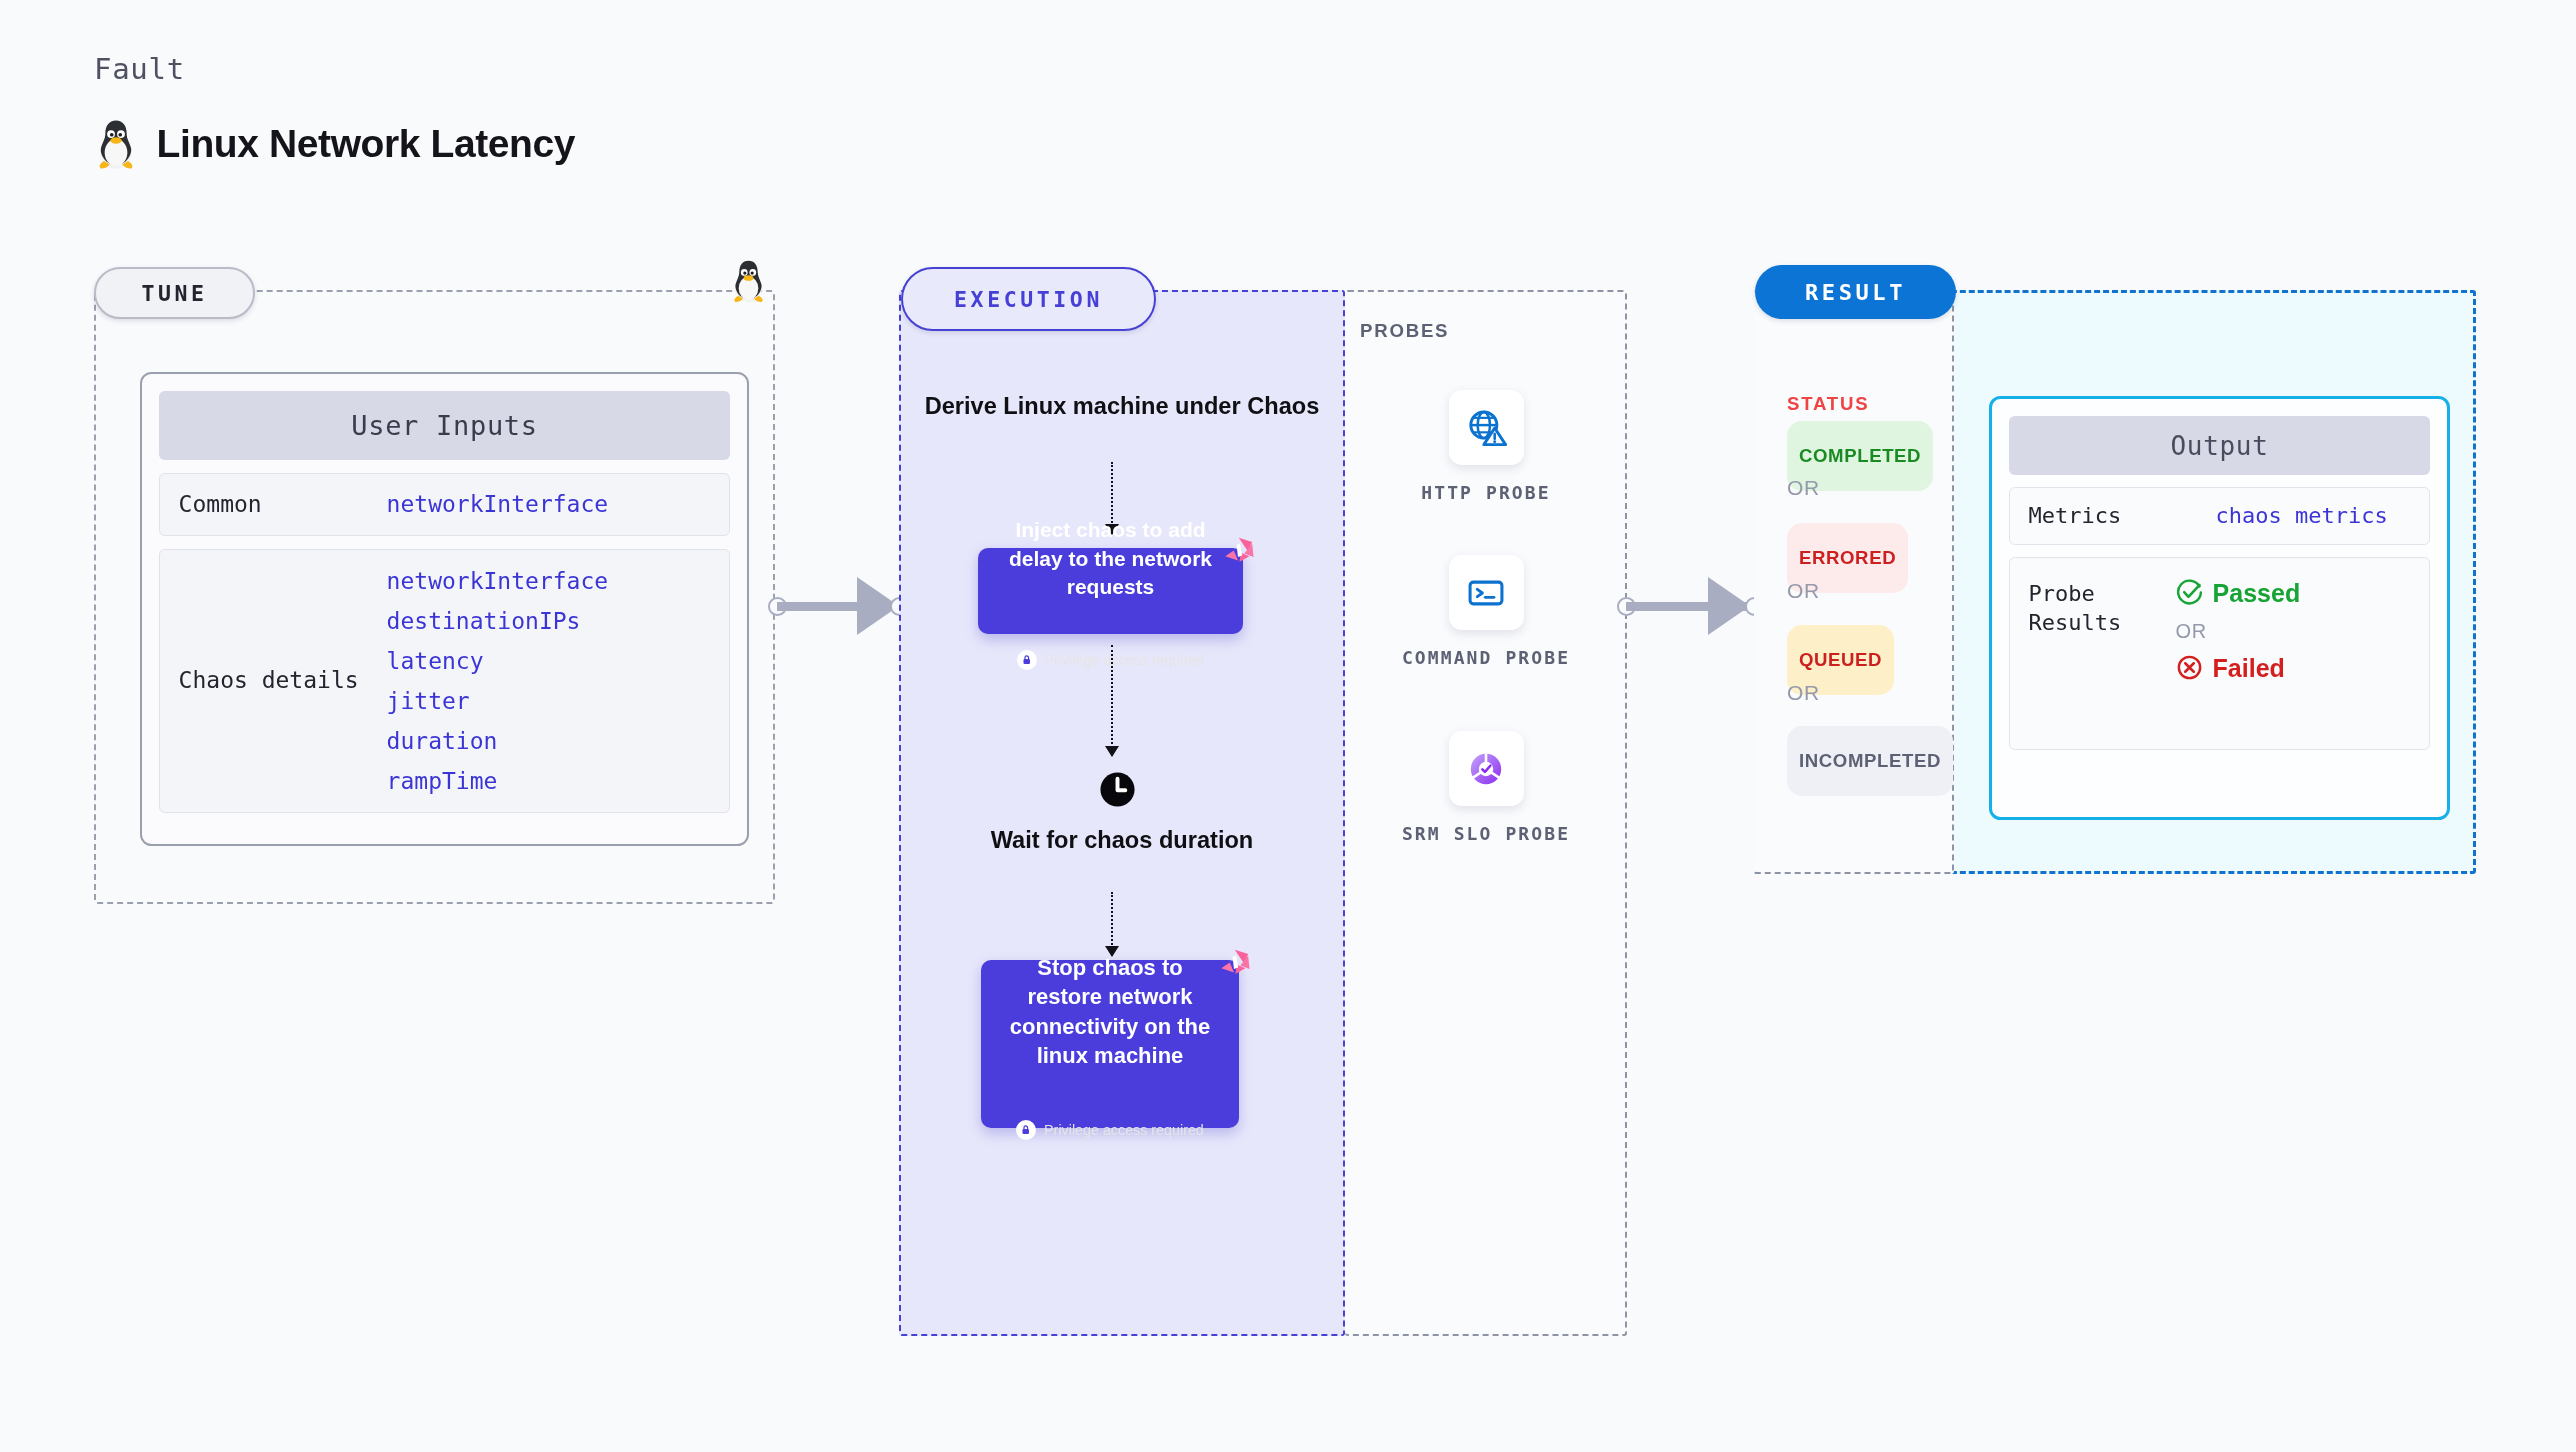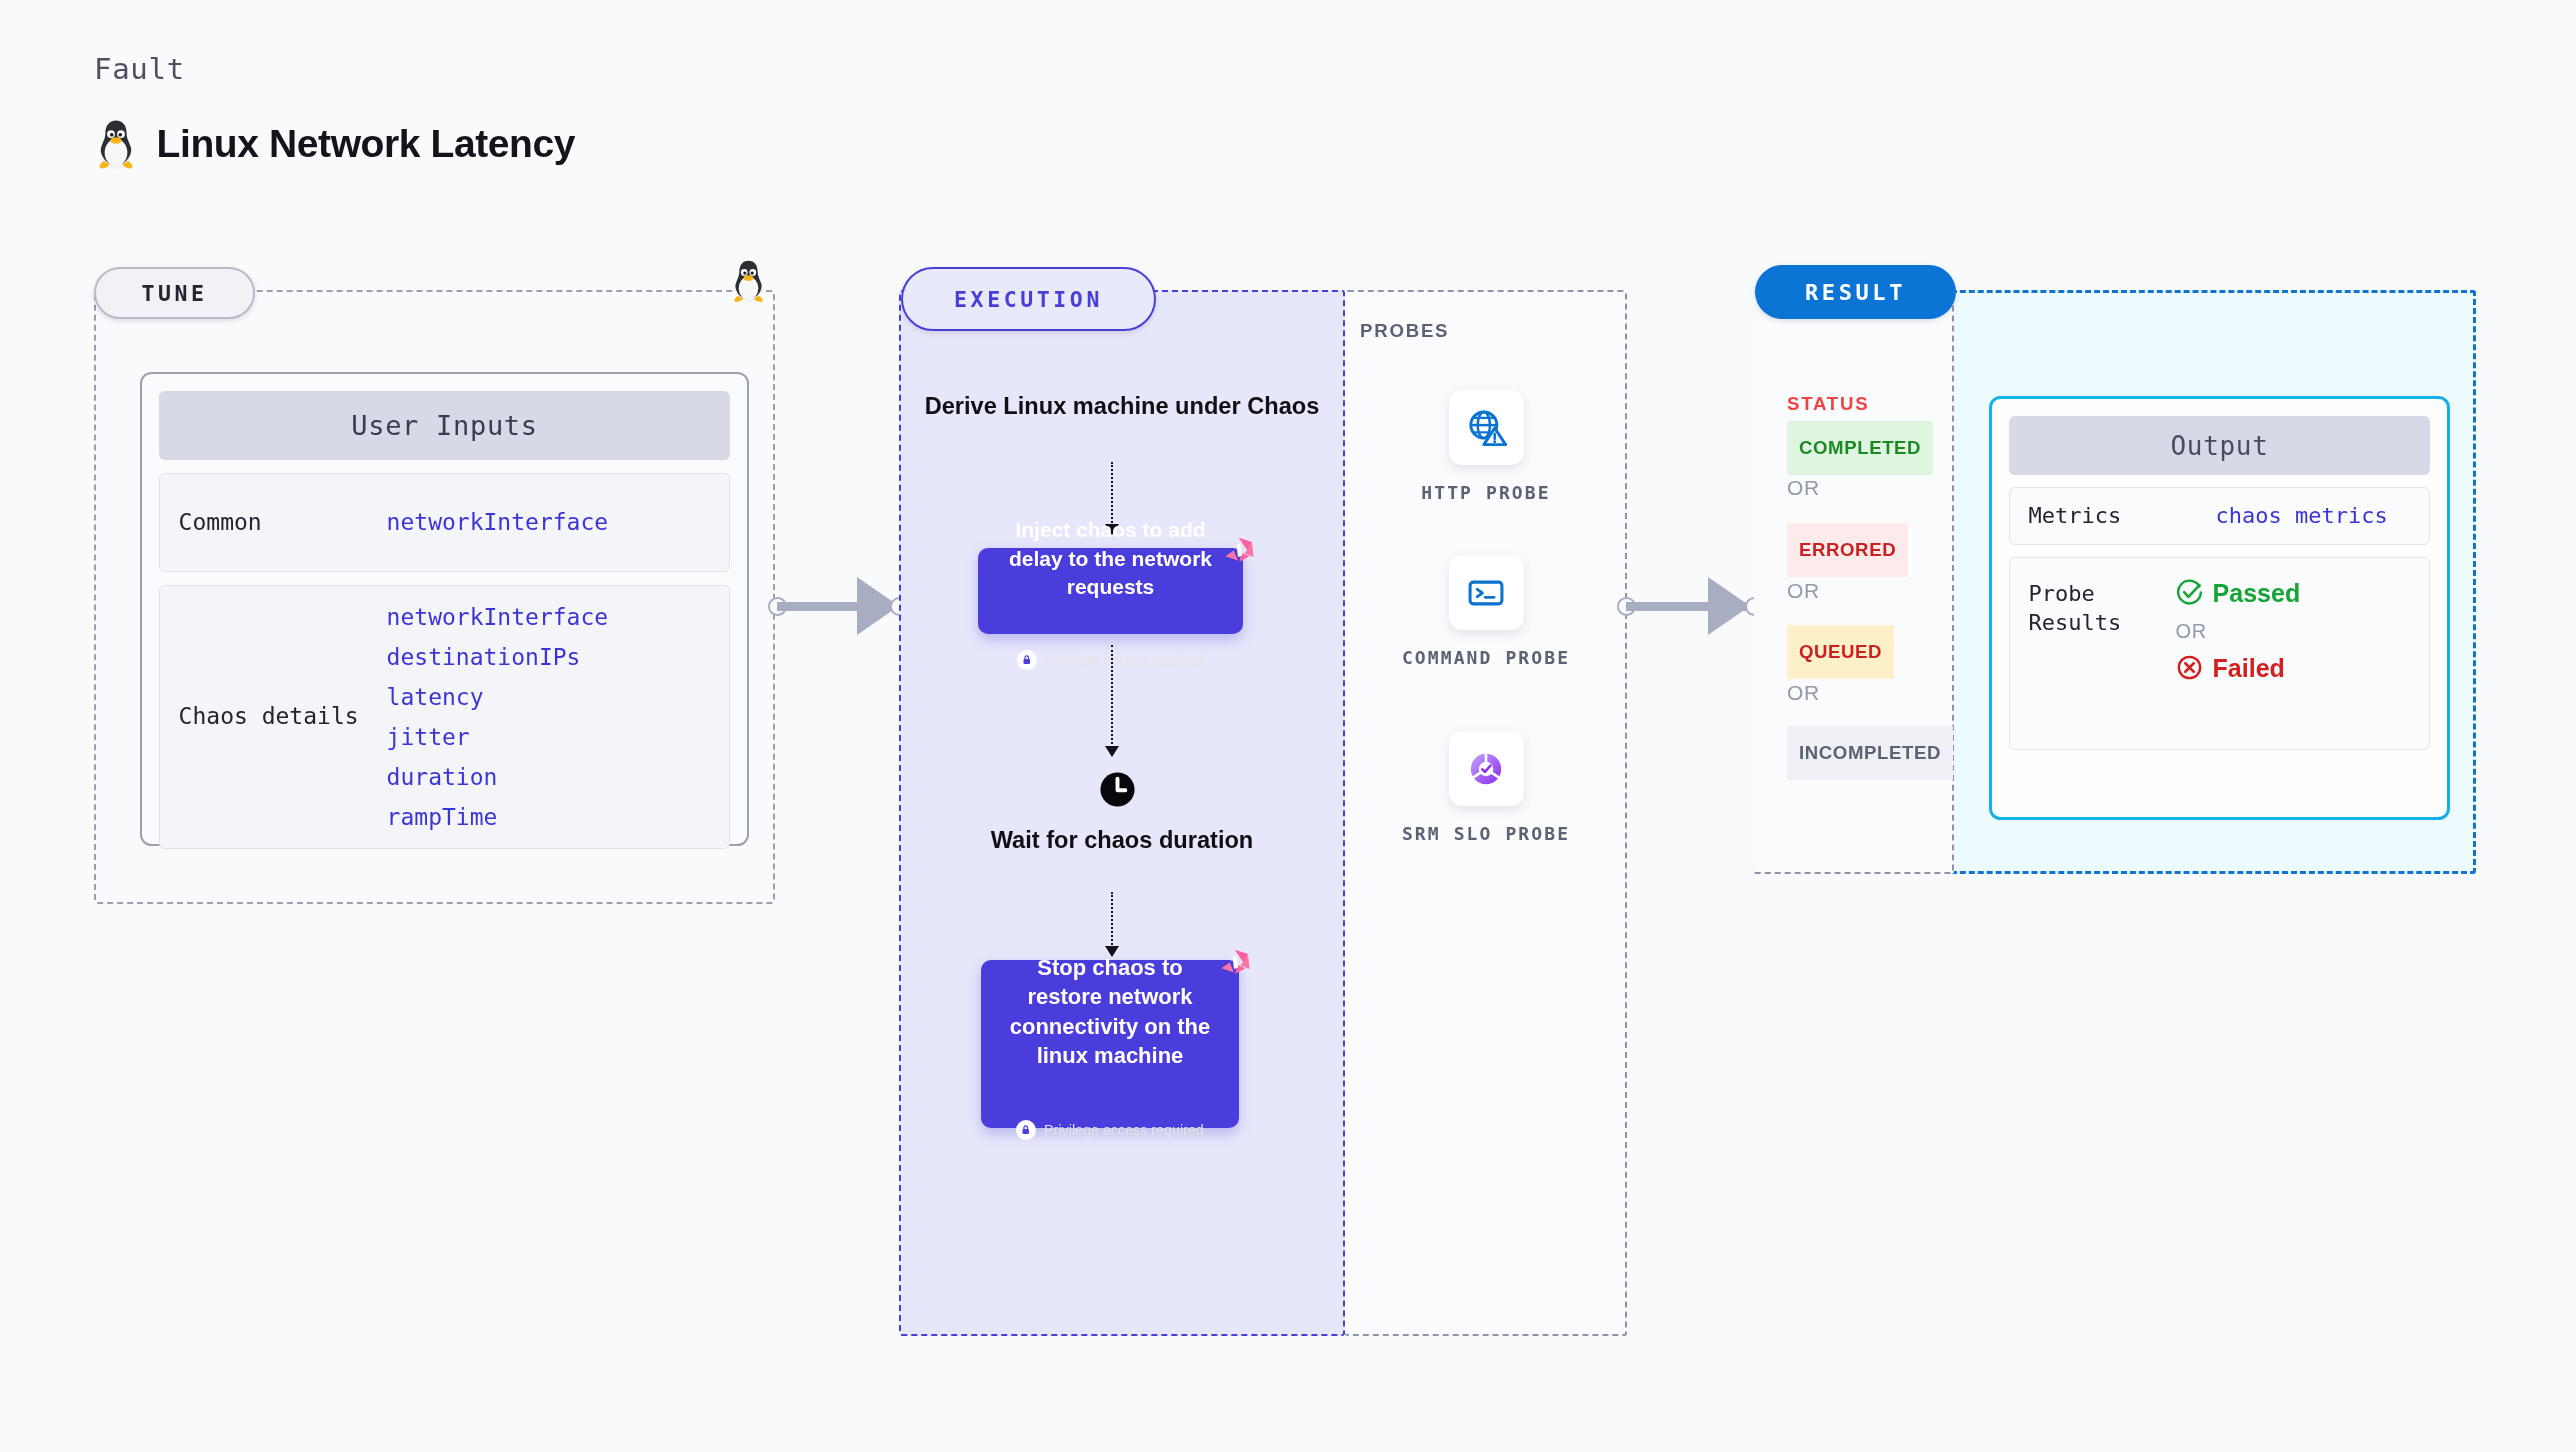--- a/index.html
+++ b/index.html
@@ -152,21 +152,21 @@
   #result-pill{
     left:1755px;top:265px;width:201px;height:54px;
     background:#0c74d4;border:none;color:#ffffff;font-size:22px;
   }
   #status-label{
     position:absolute;left:1787px;top:393px;
     font-size:18.6px;font-weight:bold;color:#ef4444;letter-spacing:1.8px;
   }
   .status-badge{
     position:absolute;left:1787px;display:inline-flex;align-items:center;
-    border-radius:0;padding:16px 12px;font-size:18.6px;font-weight:bold;letter-spacing:0.6px;
+    border-radius:15px;padding:24px 12px;font-size:18.6px;font-weight:bold;letter-spacing:0.6px;
   }
   .or-text{
     position:absolute;left:1787px;font-size:21px;color:#9499ab;letter-spacing:0.7px;
   }
 
   
   #output-card{
     position:absolute;left:1989px;top:396px;width:461px;height:424px;
     background:#fdfeff;border:3.6px solid #16b0e8;border-radius:11.5px;box-sizing:border-box;
     padding:17px;
@@ -237,21 +237,21 @@
     </span>
     <span id="fault-title-text">Linux Network Latency</span>
   </div>
 
   <div class="panel" id="tune-panel"></div>
   <div class="pill" id="tune-pill">TUNE</div>
 
   <div id="tune-card">
     <div id="user-inputs-header">User Inputs</div>
 
-    <div class="kv-box" style="height:99px;">
+    <div class="kv-box" style="height:63px;">
       <div class="kv-key">Common</div>
       <div class="kv-vals">
         <div class="kv-val">networkInterface</div>
       </div>
     </div>
 
     <div class="kv-box" style="height:264px;">
       <div class="kv-key">Chaos details</div>
       <div class="kv-vals">
         <div class="kv-val">networkInterface</div>

